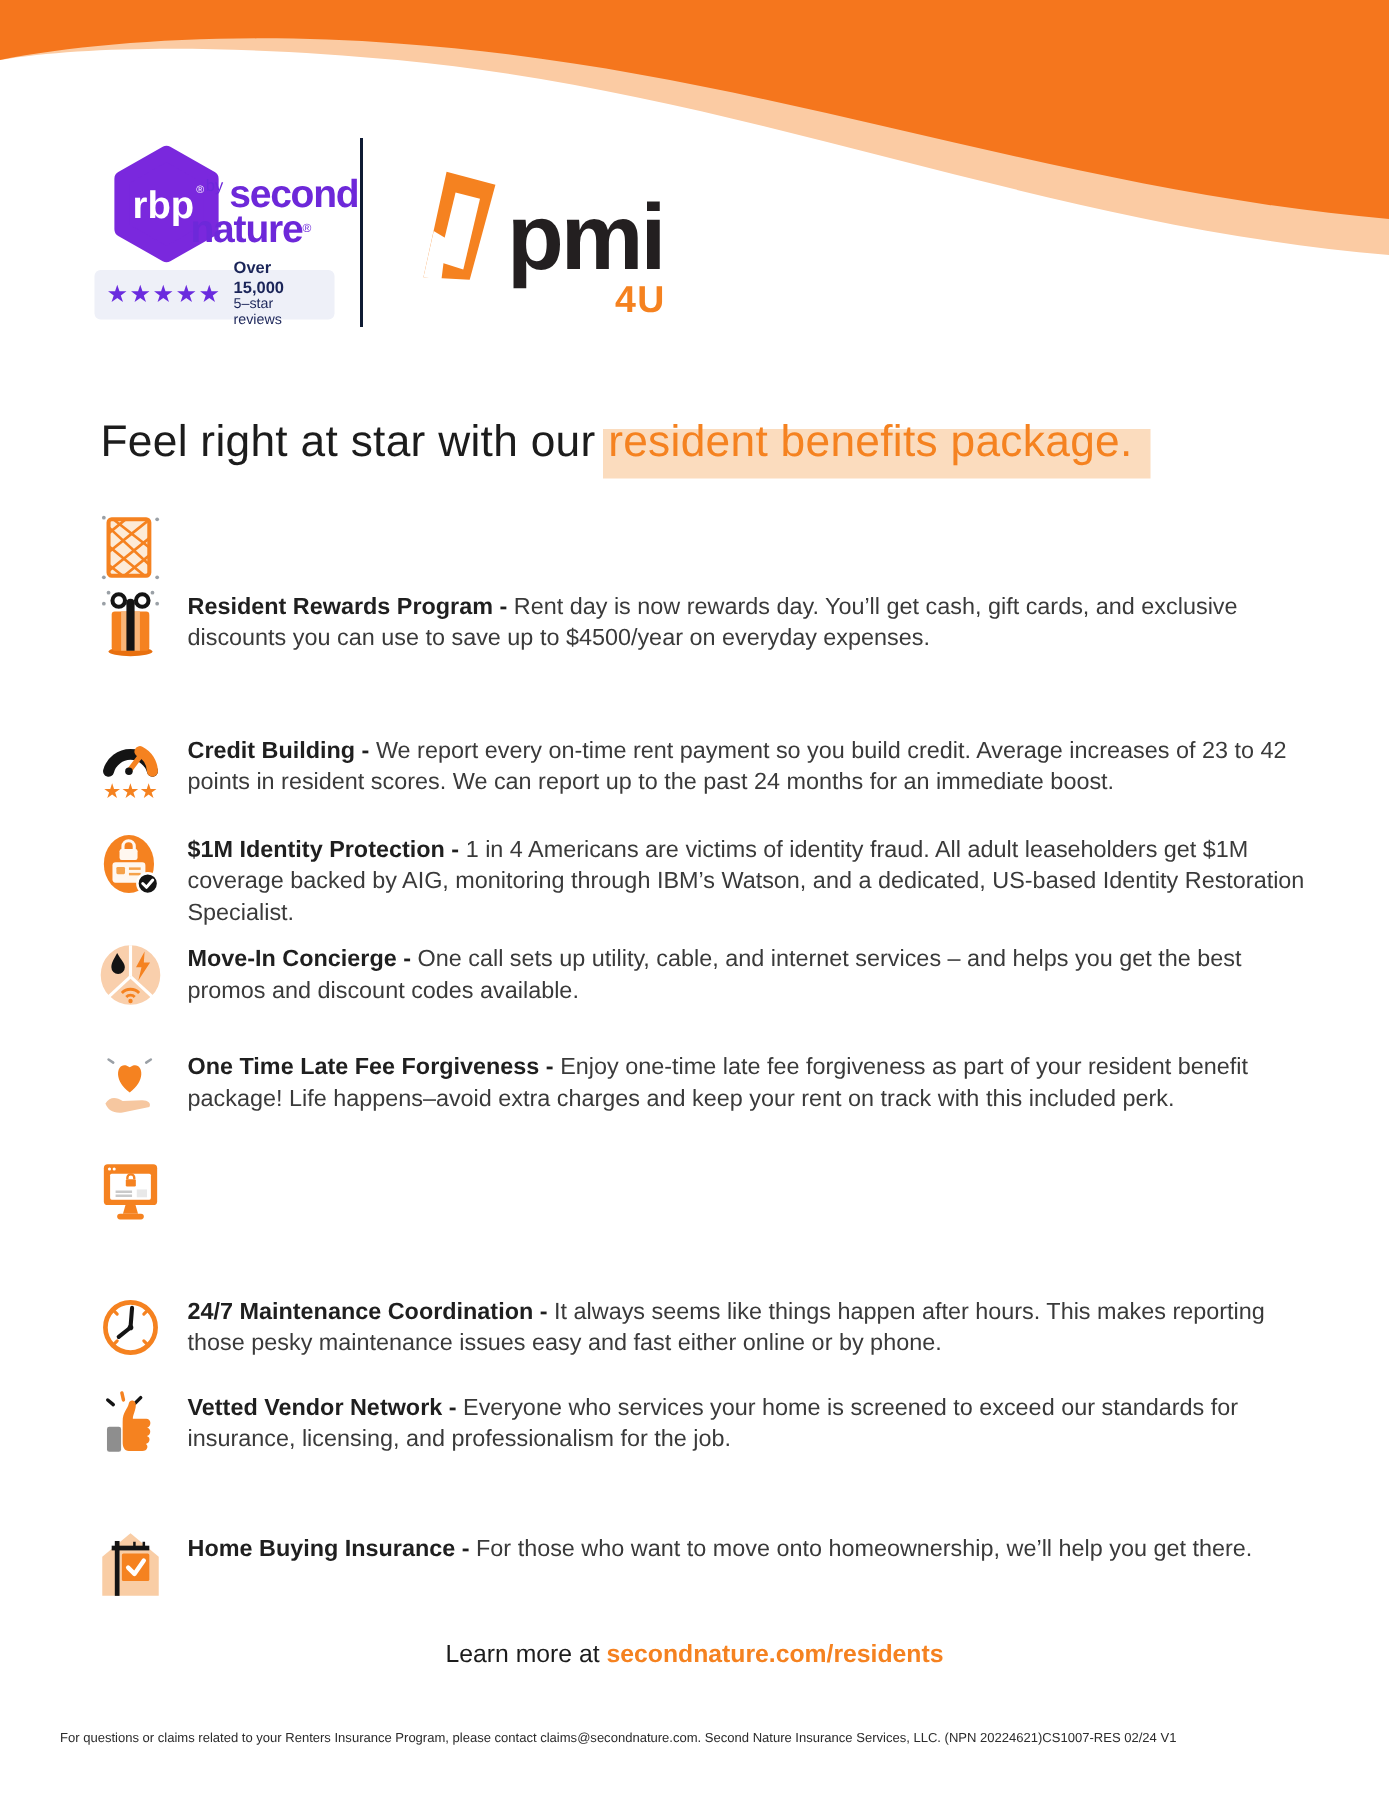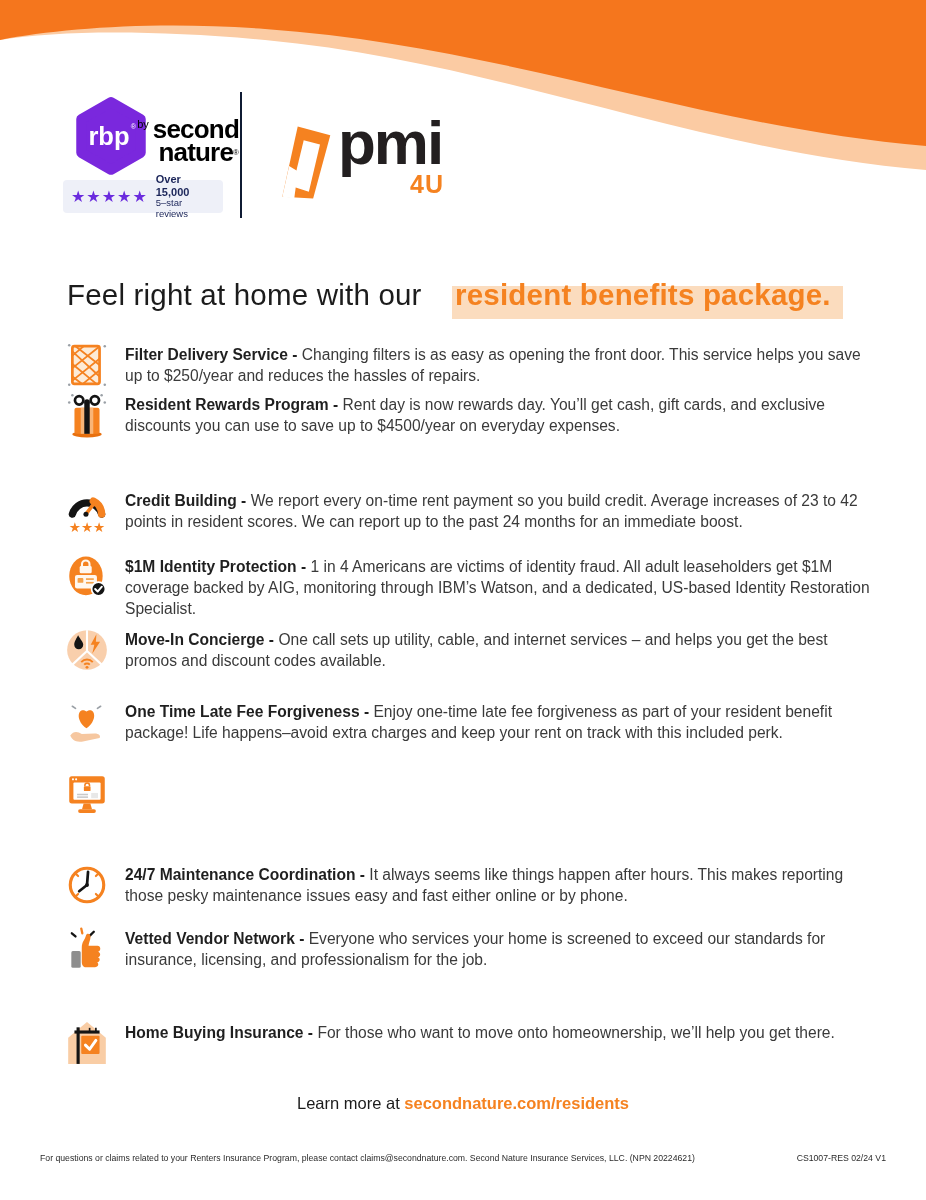--- a/index.html
+++ b/index.html
@@ -4,58 +4,58 @@
 <style>
   html,body{margin:0;padding:0;background:#ffffff;}
   body{font-family:"Liberation Sans","DejaVu Sans",sans-serif;color:#2a2a2a;}
   .page{position:relative;width:926px;height:1200px;background:#fff;overflow:hidden;padding-left:39px;}
 
   
   .wave{position:absolute;top:0;left:0;width:926px;height:180px;}
 
   
   .rbp-logo{position:absolute;left:64px;top:90px;width:94px;height:94px;}
-  .sn-block{position:absolute;left:127px;top:116px;width:112px;text-align:right;color:#000000;line-height:1;}
+  .sn-block{position:absolute;left:127px;top:116px;width:112px;text-align:left;color:#6d28d9;line-height:1;}
   .sn-line1{display:flex;align-items:flex-start;justify-content:flex-end;gap:4px;}
   .sn-by{font-size:11px;font-weight:400;margin-top:3px;}
   .sn-big{font-size:26px;font-weight:800;letter-spacing:-0.8px;}
   .sn-line2{margin-top:-3px;}
   .sn-reg{font-size:8px;vertical-align:super;}
   .reviews{position:absolute;left:63px;top:180px;width:160px;height:33px;background:#eef0f8;border-radius:4px;display:flex;align-items:center;gap:8px;padding:0 8px;box-sizing:border-box;}
   .stars{color:#6a2bde;font-size:16px;letter-spacing:1px;line-height:1;}
   .rev-text{color:#1b2559;line-height:1.15;}
   .rev-l1{font-size:11px;font-weight:600;}
   .rev-l2{font-size:9.5px;}
   .logo-divider{position:absolute;left:240px;top:92px;width:2px;height:126px;background:#0f1b33;}
-  .pmi{position:absolute;left:272px;top:112px;display:flex;align-items:flex-start;}
+  .pmi{position:absolute;left:272px;top:100px;display:flex;align-items:flex-end;}
   .pmi-icon{width:60px;height:84px;margin-top:6px;}
   .pmi-textwrap{position:relative;margin-left:6px;}
   .pmi-word{font-size:62px;font-weight:800;color:#231f20;letter-spacing:-2px;line-height:1;}
   .pmi-sub{position:absolute;left:72px;top:58px;color:#f58220;font-weight:700;font-size:25px;letter-spacing:1px;}
 
   
   .headline{position:absolute;left:67px;top:258px;width:820px;font-size:29.5px;font-weight:500;color:#1c1c1c;letter-spacing:0.2px;white-space:nowrap;}
-  .hl{position:relative;color:#f58220;font-weight:700;z-index:1;margin-left:25px;}
+  .hl{position:relative;color:#f58220;font-weight:400;z-index:1;}
   .hl::before{content:"";position:absolute;left:-3px;right:-12px;top:8px;bottom:-8px;background:#fbdcbe;z-index:-1;}
 
   
   .benefit{position:absolute;left:66px;width:806px;display:flex;gap:17px;}
   .icon-box{flex:0 0 42px;width:42px;height:46px;}
   .icon-box svg{width:42px;height:46px;display:block;}
   .btext{margin:2px 0 0 0;font-size:15.6px;line-height:21px;color:#3a3a3a;width:745px;}
   .btext strong{color:#1f1f1f;font-weight:700;}
   .b1{top:342px}.b2{top:392px}.b3{top:488px}.b4{top:554px}.b5{top:627px}
   .b6{top:699px}.b7{top:771px}.b8{top:862px}.b9{top:926px}.b10{top:1020px}
 
   
   .learn{position:absolute;left:0;top:1094px;width:926px;text-align:center;font-size:16.5px;color:#1c1c1c;}
   .learn-link{color:#f58220;font-weight:700;cursor:pointer;}
 
   
-  .footer{position:absolute;left:0;top:1153px;width:926px;display:flex;justify-content:space-between;padding:0 40px;box-sizing:border-box;font-size:8.7px;color:#2b2b2b;}
+  .footer{position:absolute;left:0;top:1153px;width:926px;display:flex;justify-content:flex-start;padding:0 40px;box-sizing:border-box;font-size:8.7px;color:#2b2b2b;}
 </style>
 </head>
 <body>
 
 <div class="page">
 
   <svg class="wave" viewBox="0 0 926 180" aria-hidden="true">
     <path fill="#fbcba3" d="M0,0 H926 V170 C690,150 500,62 265,40 C158,30 60,30 0,40 Z"></path>
     <path fill="#f5761d" d="M0,0 H926 V146 C695,126 505,46 265,29 C158,21 62,28 0,40 Z"></path>
   </svg>
@@ -92,42 +92,38 @@
       <polygon points="12,88 30,6 68,16 48,90" fill="#f58220"></polygon>
       <polygon points="24,76 37,22 56,27 43,82" fill="#ffffff"></polygon>
       <polygon points="12,88 20,52 30,58 26,90" fill="#ffffff"></polygon>
     </svg>
     <div class="pmi-textwrap">
       <div class="pmi-word">pmi</div>
       <div class="pmi-sub">4U</div>
     </div>
   </div>
 
-  <h1 class="headline"><span>Feel right at home with our </span><span class="hl">resident benefits package.</span></h1>
+  <h1 class="headline"><span>Feel right at star with our </span><span class="hl">resident benefits package.</span></h1>
 
   <div class="benefit b1">
     <div class="icon-box">
       <svg viewBox="0 0 40 44">
         <rect x="6" y="4" width="26" height="36" rx="2" fill="#fdebd7" stroke="#f58220" stroke-width="2.6"></rect>
         <g stroke="#f58220" stroke-width="1.7" fill="none">
           <path d="M6 13 L17 4 M6 25 L31 5 M6 37 L32 16 M16 40 L32 27"></path>
           <path d="M9 4 L32 22 M6 9 L32 33 M6 21 L29 40 M6 33 L15 40"></path>
         </g>
         <g fill="#9aa0a6">
             <circle cx="3" cy="3" r="1.2"></circle>
             <circle cx="37" cy="4" r="1.2"></circle>
             <circle cx="3" cy="41" r="1.2"></circle>
             <circle cx="37" cy="41" r="1.2"></circle>
           </g>
       </svg>
     </div>
-    <p class="btext">
-      <strong>Filter Delivery Service -</strong>
-      <span>Changing filters is as easy as opening the front door. This service helps you save up to $250/year and reduces the hassles of repairs.</span>
-    </p>
   </div>
 
   <div class="benefit b2">
     <div class="icon-box">
       <svg viewBox="0 0 40 44">
         <ellipse cx="20" cy="40.5" rx="14" ry="3" fill="#e8700f"></ellipse>
         <rect x="8" y="15" width="24" height="25" rx="2" fill="#f58220"></rect>
         <rect x="14" y="15" width="12" height="25" fill="#f9b577"></rect>
         <rect x="17.4" y="9" width="5.2" height="31" fill="#141414"></rect>
         <circle cx="12.5" cy="8" r="4" fill="none" stroke="#141414" stroke-width="2.6"></circle>

